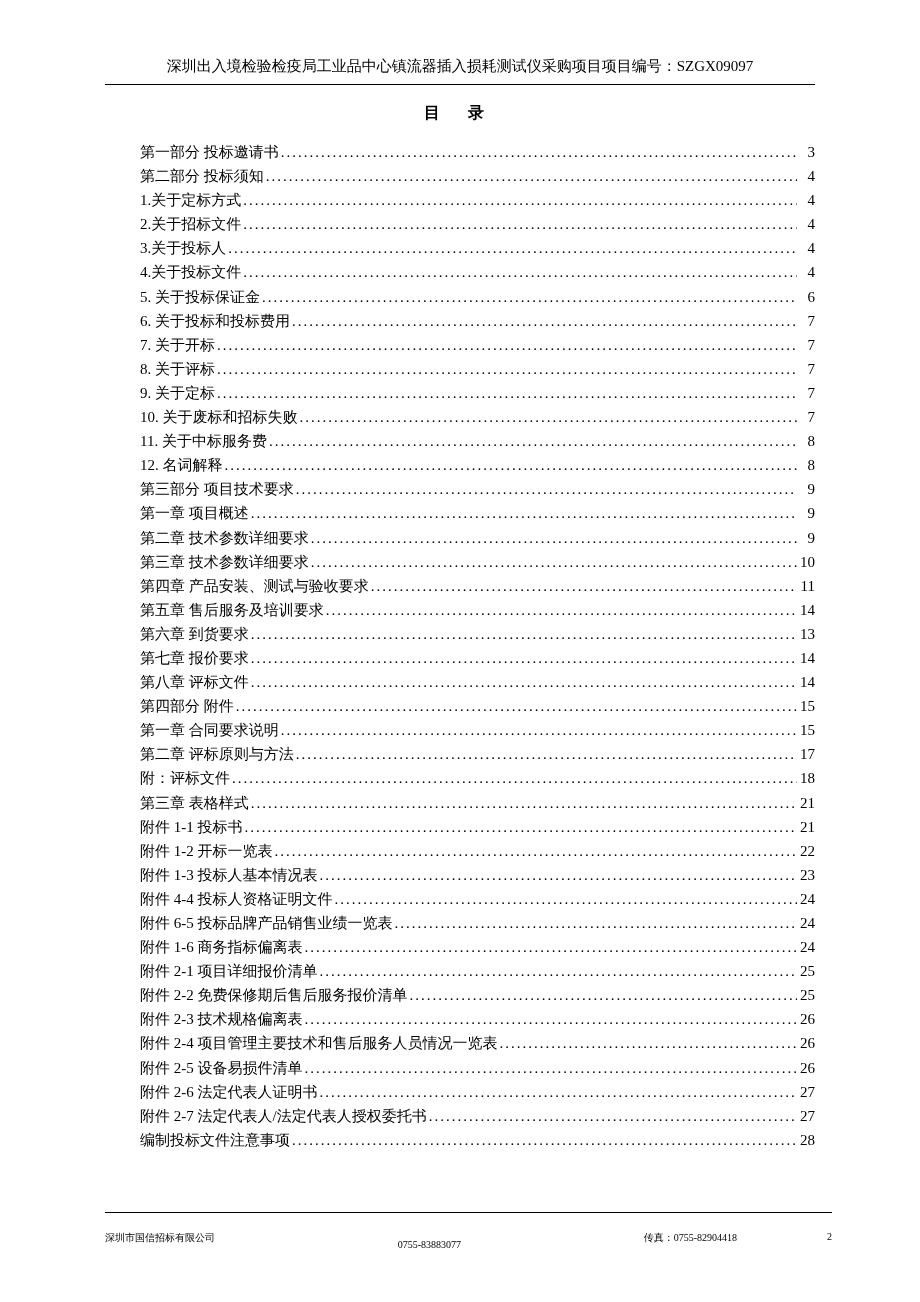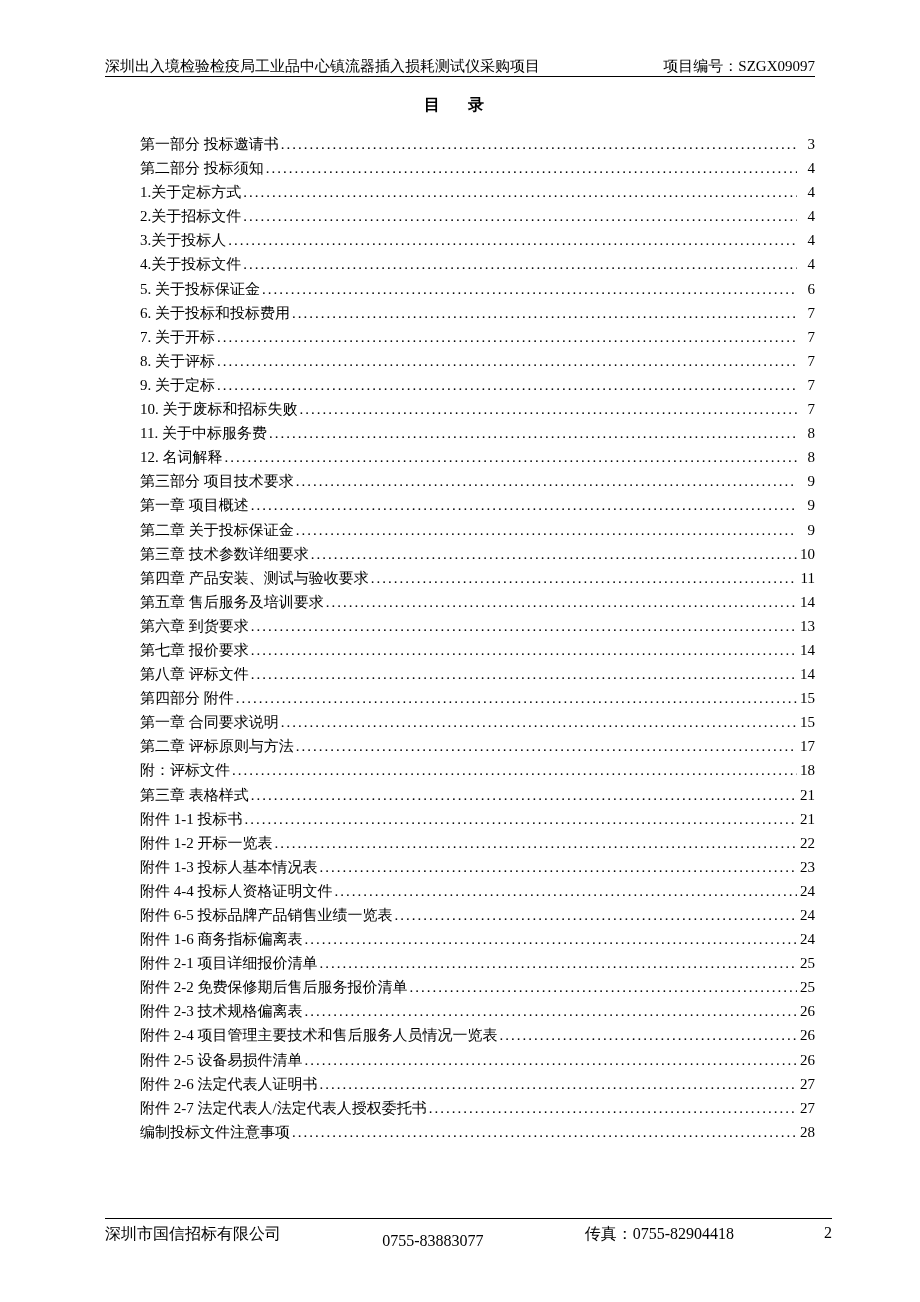--- a/index.html
+++ b/index.html
@@ -8,24 +8,24 @@
     width: 920px;
     height: 1302px;
     font-family: "SimSun", "宋体", serif;
     font-size: 15px;
     color: #000;
     position: relative;
     padding: 57px 105px 0 105px;
   }
   .header {
     display: flex;
-    justify-content: space-between;
+    justify-content: center;
     align-items: baseline;
     border-bottom: 1px solid #000;
-    padding-bottom: 0;
+    padding-bottom: 8px;
     margin-bottom: 18px;
   }
   .header-left { font-size: 15px; }
   .header-right { font-size: 15px; }
   .title {
     text-align: center;
     font-size: 16px;
     font-weight: bold;
     letter-spacing: 12px;
     margin-bottom: 14px;
@@ -52,23 +52,23 @@
   .toc-dots::before {
     content: "..................................................................................................................";
   }
   .toc-page { flex: 0 0 auto; min-width: 18px; text-align: right; }
   .footer {
     position: absolute;
     bottom: 52px;
     left: 105px;
     right: 88px;
     border-top: 1px solid #000;
-    padding-top: 5px;
+    padding-top: 18px;
     display: flex;
-    font-size: 16px;
+    font-size: 10px;
   }
   .footer > span { display: inline-block; }
   .f-company { flex: 0 0 auto; }
   .f-gap1 { flex: 1 1 auto; }
   .f-phone { flex: 0 0 auto; margin-top: 8px; }
   .f-gap2 { flex: 1 1 auto; }
   .f-fax { flex: 0 0 auto; }
   .f-gap3 { width: 90px; }
   .f-page { flex: 0 0 auto; }
 </style>
@@ -159,21 +159,21 @@
       <span class="toc-label">第三部分  项目技术要求 </span>
       <span class="toc-dots"></span>
       <span class="toc-page">9</span>
     </div>
     <div class="toc-row">
       <span class="toc-label">第一章  项目概述 </span>
       <span class="toc-dots"></span>
       <span class="toc-page">9</span>
     </div>
     <div class="toc-row">
-      <span class="toc-label">第二章  关于投标保证金 </span>
+      <span class="toc-label">第二章  技术参数详细要求 </span>
       <span class="toc-dots"></span>
       <span class="toc-page">9</span>
     </div>
     <div class="toc-row">
       <span class="toc-label">第三章  技术参数详细要求 </span>
       <span class="toc-dots"></span>
       <span class="toc-page">10</span>
     </div>
     <div class="toc-row">
       <span class="toc-label">第四章  产品安装、测试与验收要求 </span>

